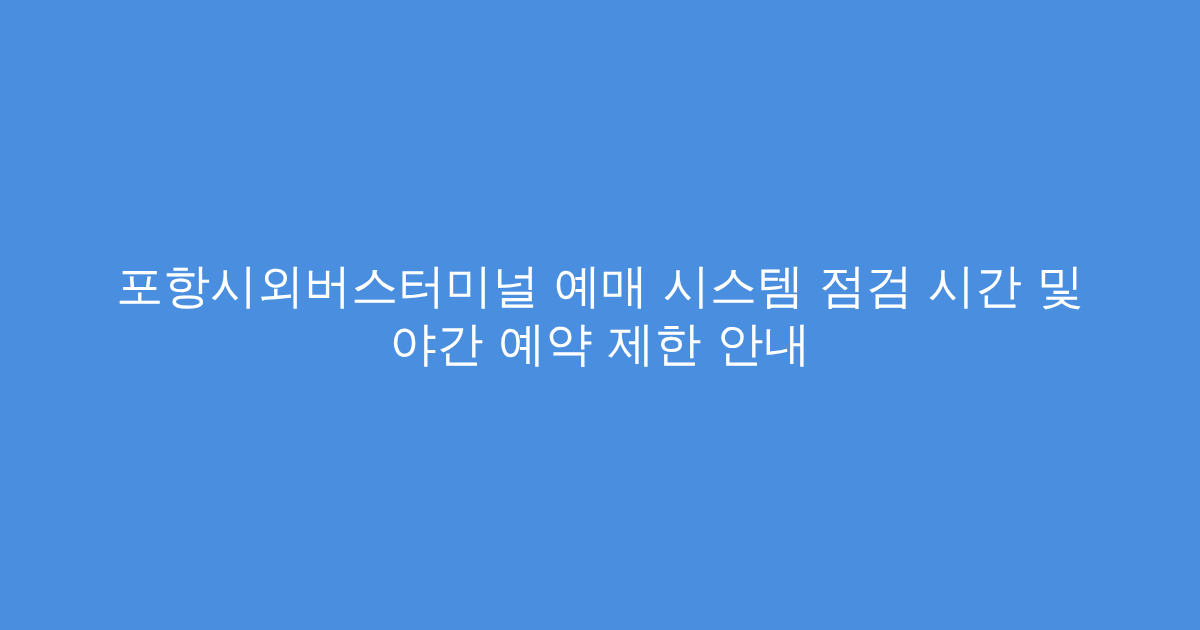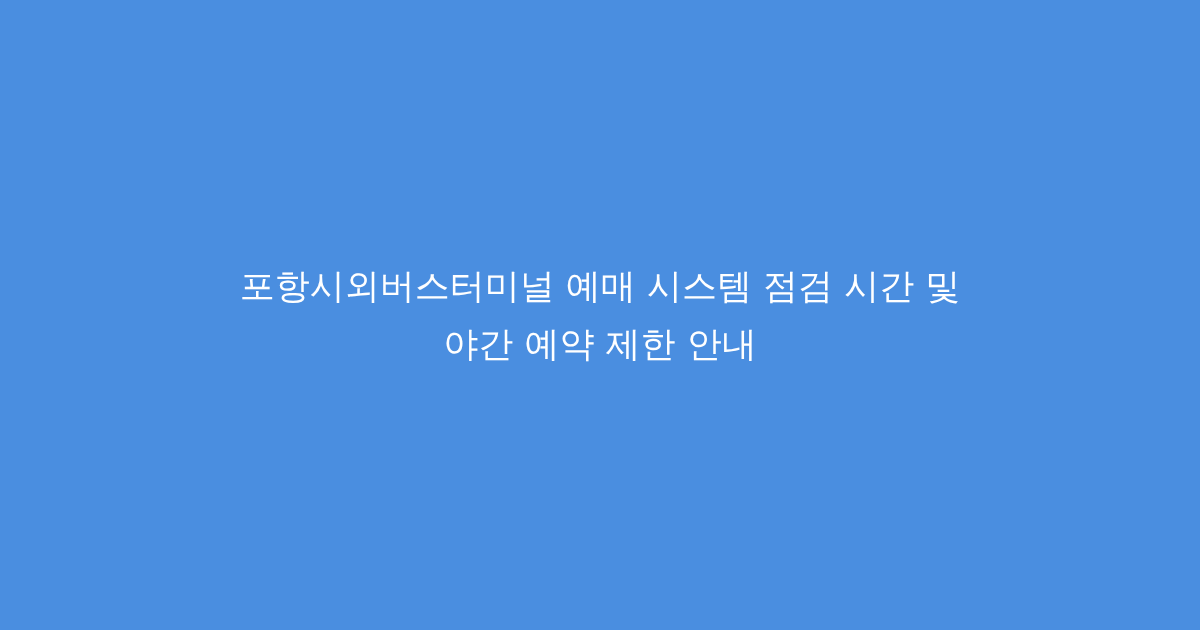--- a/index.html
+++ b/index.html
@@ -32,21 +32,21 @@
     align-items: center;
     justify-content: center;
     text-align: center;
   }
 
   .banner-title {
     margin: 0;
     padding: 0;
     color: #FFFFFF;
     font-family: "DejaVu Sans", "Liberation Sans", sans-serif;
-    font-size: 35px;
+    font-size: 47px;
     font-weight: 400;
     line-height: 58px;
     letter-spacing: 0px;
     word-break: keep-all;
     text-align: center;
     white-space: pre-line;
   }
 </style>
 </head>
 <body>

